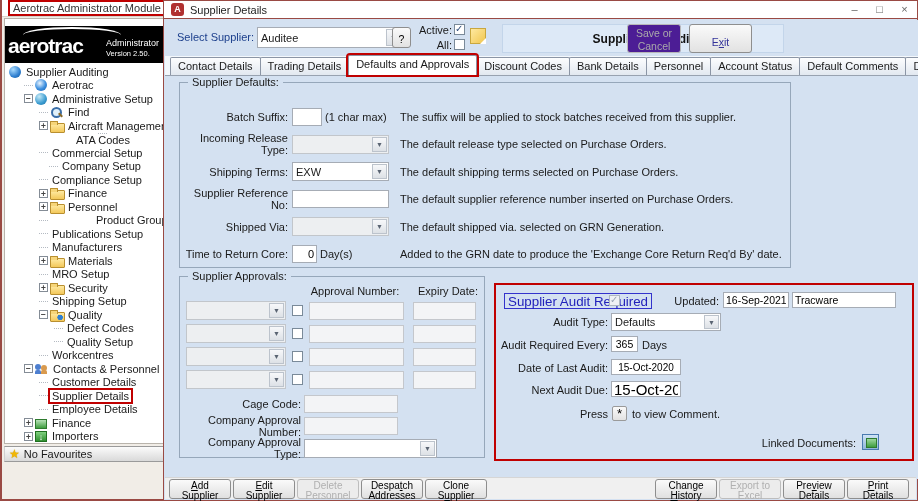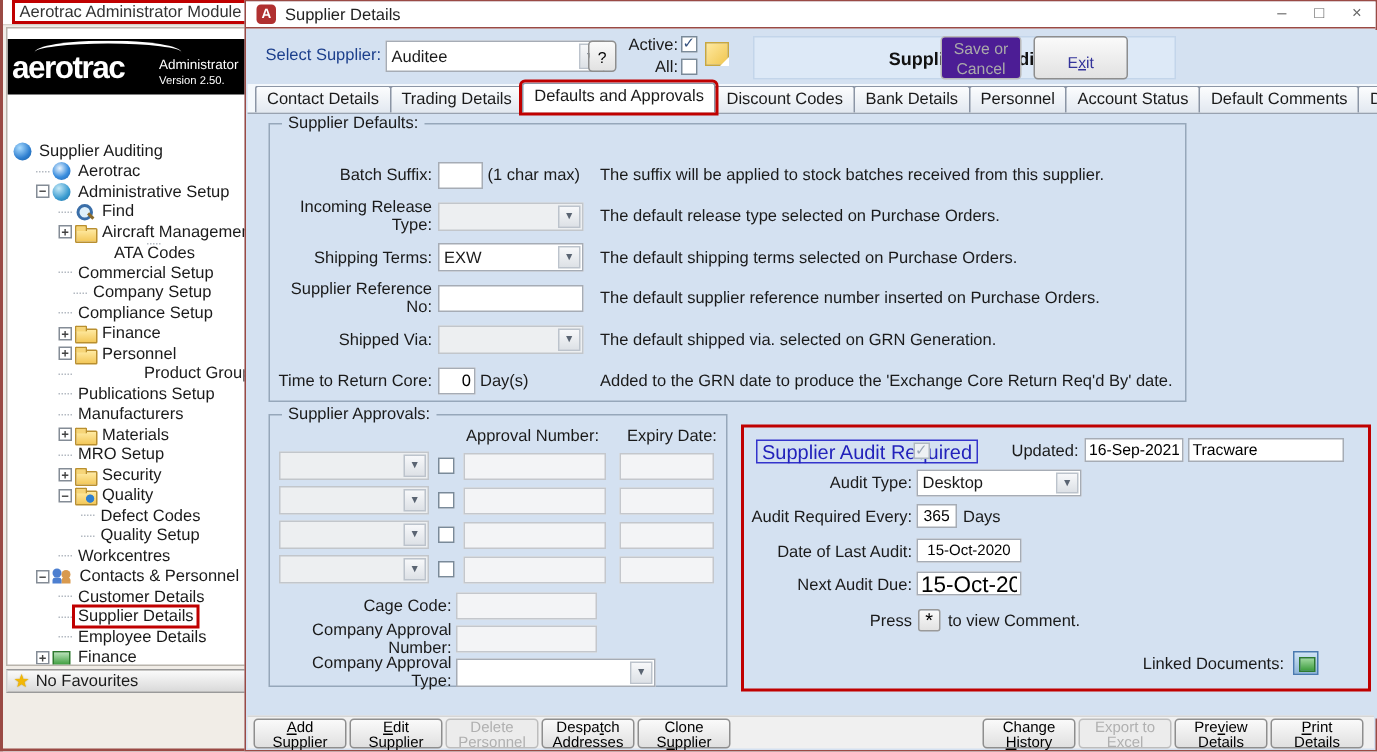--- a/index.html
+++ b/index.html
@@ -21,21 +21,21 @@
   .title-ann{border:2px solid var(--ann);padding:0 3px;color:#333;}
   .title-suffix{color:#333;padding-left:2px;}
 
   .sidebar{position:absolute;left:2px;top:18px;width:164px;height:426px;background:#fff;border:1px solid #b9b4ac;overflow:hidden;}
   .logo{margin:7px 0 0 0;height:37px;background:#000;position:relative;overflow:hidden;}
   .logo .swoosh{position:absolute;left:18px;top:1px;width:98px;height:16px;border-top:2px solid #fff;border-radius:50%;}
   .logo .brand{position:absolute;left:3px;top:8px;color:#fff;font-size:21px;font-weight:bold;letter-spacing:-1px;}
   .logo .ed{position:absolute;left:101px;top:12px;color:#fff;font-size:9px;white-space:nowrap;}
   .logo .ver{position:absolute;left:101px;top:23px;color:#fff;font-size:7.5px;white-space:nowrap;}
 
-  .tree{height:381px;overflow:hidden;padding-top:2px;margin-top:29px;}
+  .tree{height:381px;overflow:hidden;padding-top:2px;}
   .tree-item{display:flex;align-items:center;height:13.5px;white-space:nowrap;cursor:default;}
   .exp{width:9px;height:9px;border:1px solid #848c96;background:#fff;font:bold 8px/7px "DejaVu Sans Mono",monospace;text-align:center;color:#444;flex:none;margin-right:2px;}
   .conn{width:9px;border-top:1px dotted #b4bac2;flex:none;margin-right:2px;}
   .ti-label{padding:0 2px;}
   .ti-label.annotated{outline:2px solid var(--ann);outline-offset:0px;}
   .icon12{width:13px;height:12px;display:inline-block;position:relative;flex:none;margin-right:3px;}
   .globe-icon,.aerotrac-icon,.setup-icon{border-radius:50%;width:12px;height:12px;}
   .globe-icon{background:radial-gradient(circle at 35% 30%,#aadcff,#2f7fd0 60%,#155a9e);}
   .aerotrac-icon{background:radial-gradient(circle at 40% 35%,#eaf5ff,#3b8ede 55%,#1a5fae);}
   .setup-icon{background:radial-gradient(circle at 35% 30%,#c5e9f7,#3a9bd0 60%,#1f6ea0);}
@@ -222,20 +222,24 @@
         <div class="tree-item" style="padding-left: 34px;">
           <span class="conn"></span>
           <span class="ti-label">MRO Setup</span>
         </div>
         <div class="tree-item" style="padding-left: 34px;">
           <span class="exp">+</span>
           <span class="icon12 folder-icon"></span>
           <span class="ti-label">Security</span>
         </div>
         <div class="tree-item" style="padding-left: 34px;">
+          <span class="conn"></span>
+          <span class="ti-label">Shipping Setup</span>
+        </div>
+        <div class="tree-item" style="padding-left: 34px;">
           <span class="exp">−</span>
           <span class="icon12 folder-open-icon"></span>
           <span class="ti-label">Quality</span>
         </div>
         <div class="tree-item" style="padding-left: 49px;">
           <span class="conn"></span>
           <span class="ti-label">Defect Codes</span>
         </div>
         <div class="tree-item" style="padding-left: 49px;">
           <span class="conn"></span>
@@ -447,21 +451,21 @@
 
     <div class="audit">
       <button class="sar-link">Supplier Audit Required</button>
       <span class="cb cb-abs checked disabled" style="left:113px;top:10px;"></span>
       <span class="rl" style="left:120px;top:10px;width:103px;">Updated:</span>
       <input class="tin" style="left: 227px; top: 7px; width: 66px;" readonly="" value="16-Sep-2021">
       <input class="tin left" style="left: 296px; top: 7px; width: 104px;" readonly="" value="Tracware">
 
       <span class="rl" style="left:0;top:31px;width:112px;">Audit Type:</span>
       <span class="dd">
-        <span>Desktop</span>
+        <span>Defaults</span>
         <span class="arrow">▼</span>
       </span>
 
       <span class="rl" style="left:0;top:54px;width:112px;">Audit Required Every:</span>
       <input class="tin" style="left: 115px; top: 51px; width: 27px;" readonly="" value="365">
       <span class="rl" style="left:146px;top:54px;text-align:left;">Days</span>
 
       <span class="rl" style="left:0;top:77px;width:112px;">Date of Last Audit:</span>
       <input class="tin" style="left: 115px; top: 74px; width: 70px; font-size: 10px;" readonly="" value="15-Oct-2020">
 

